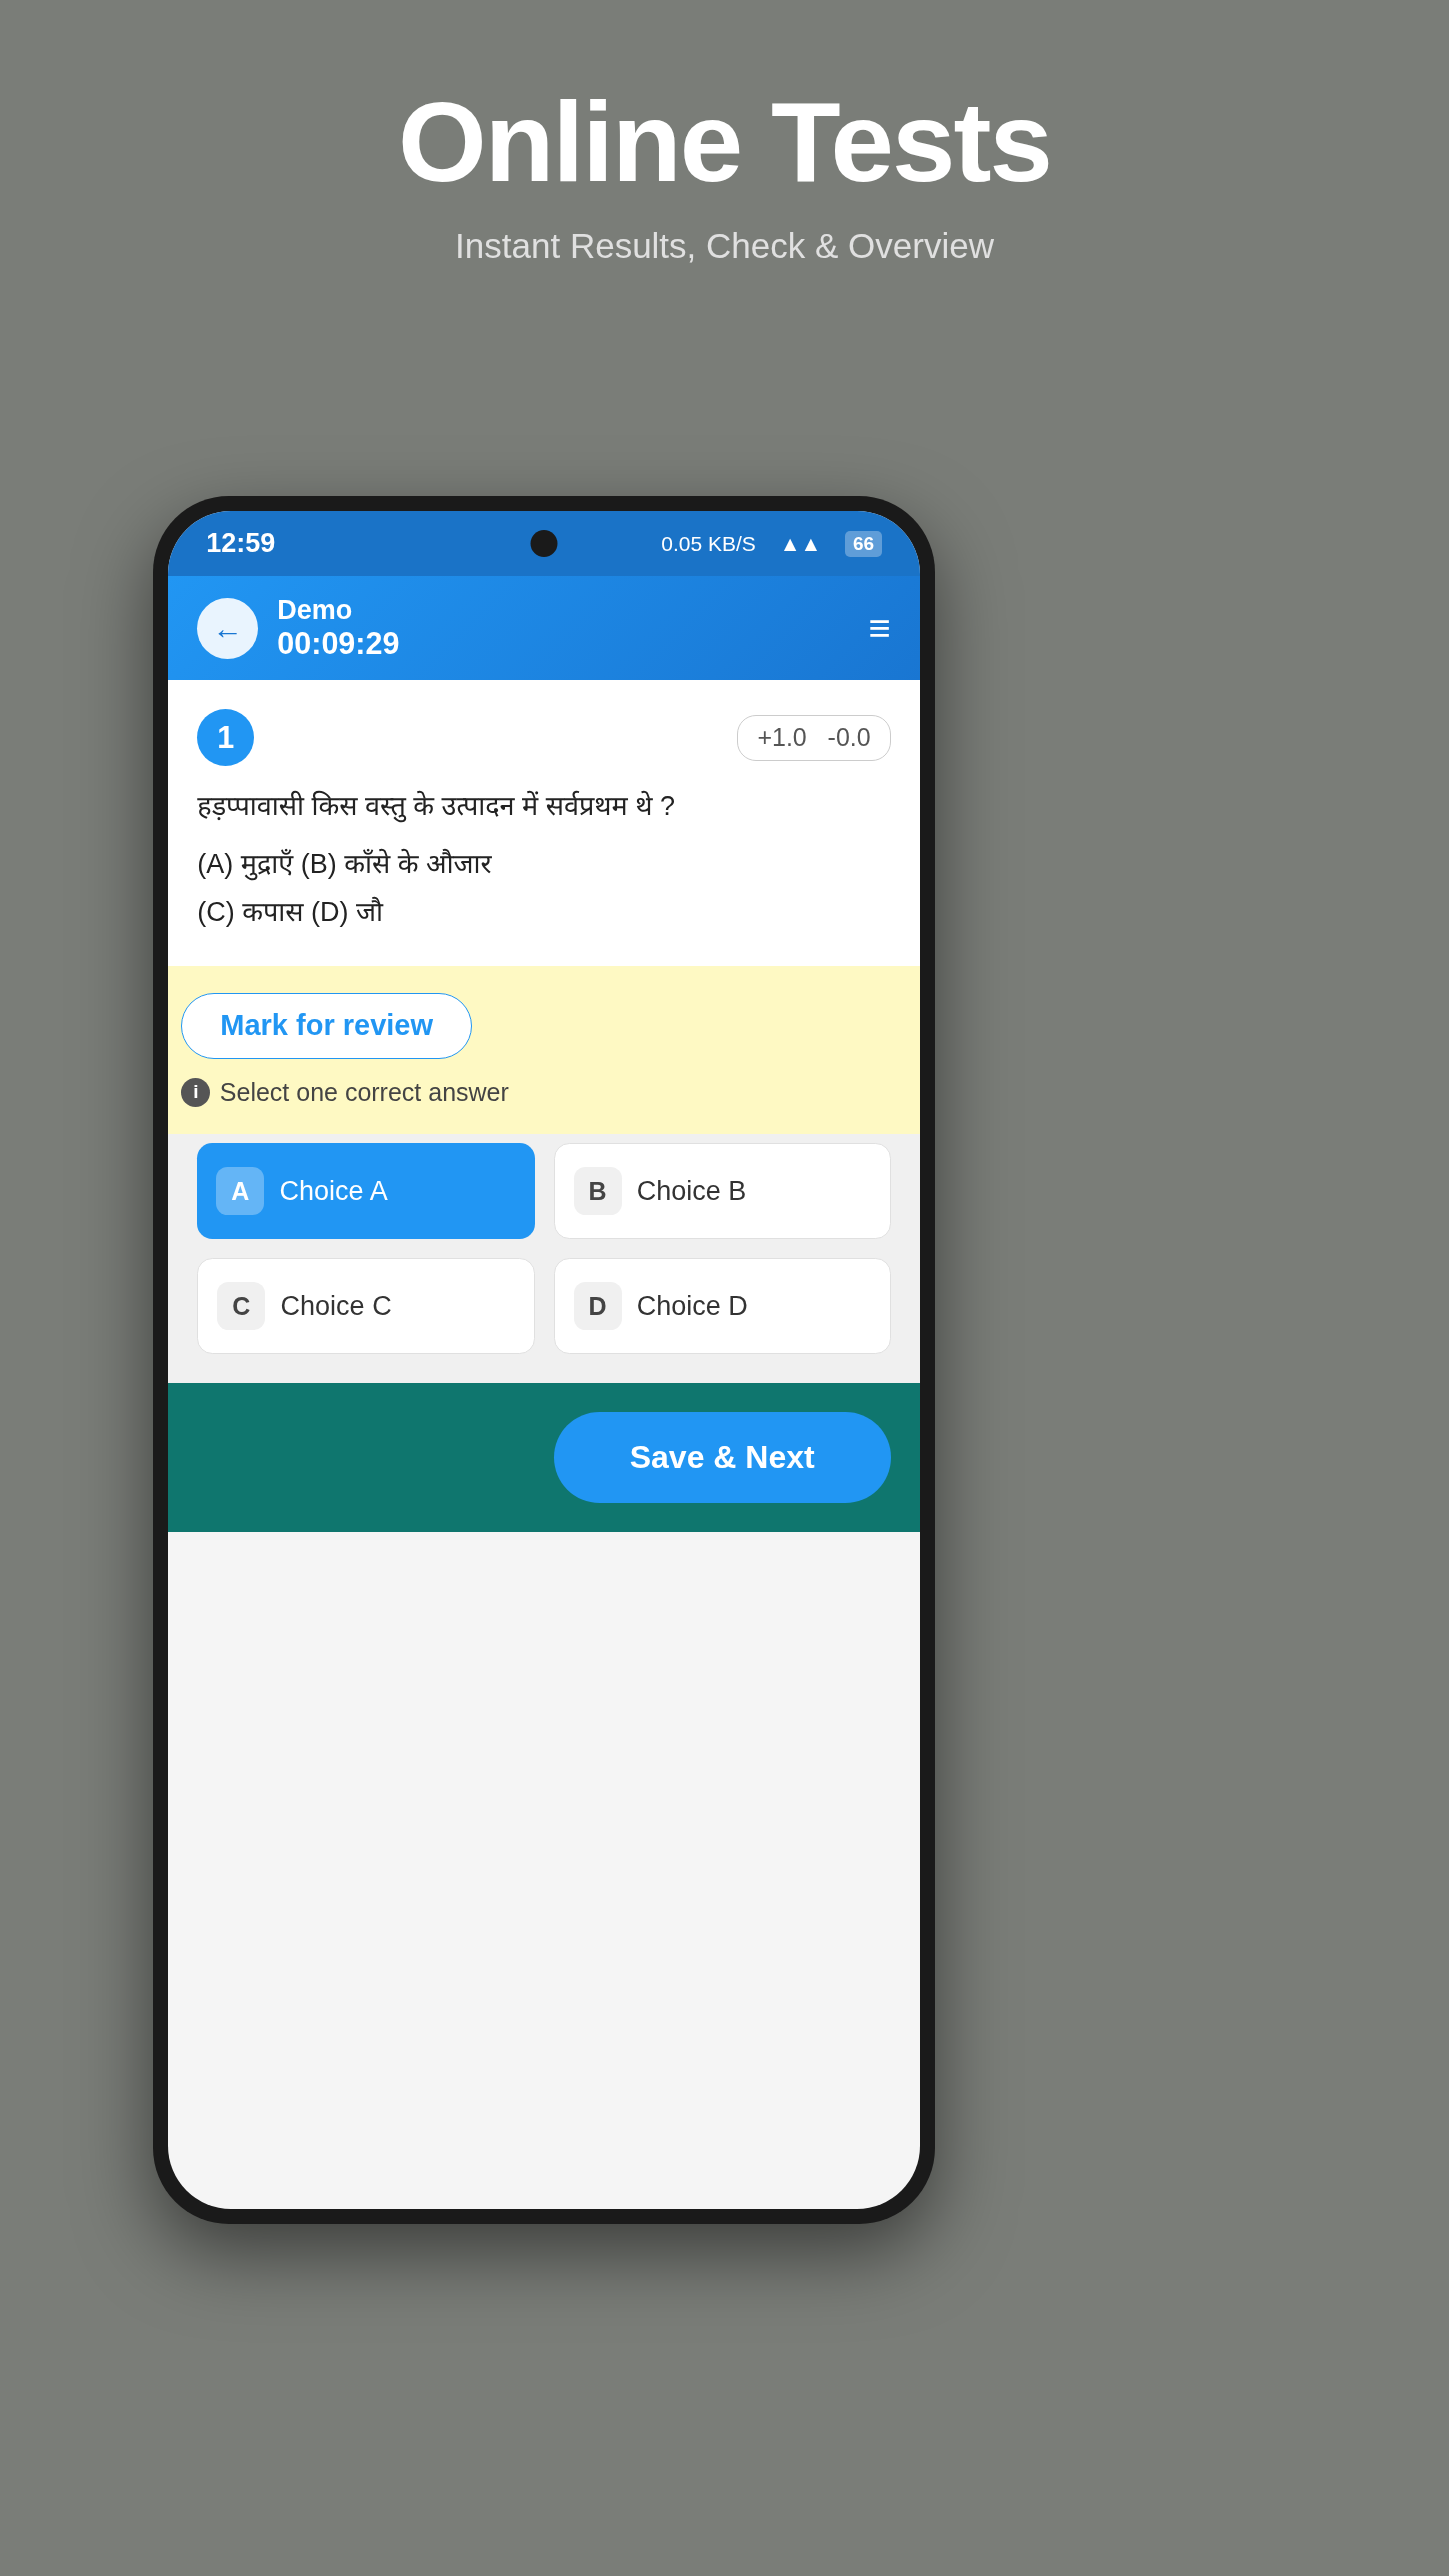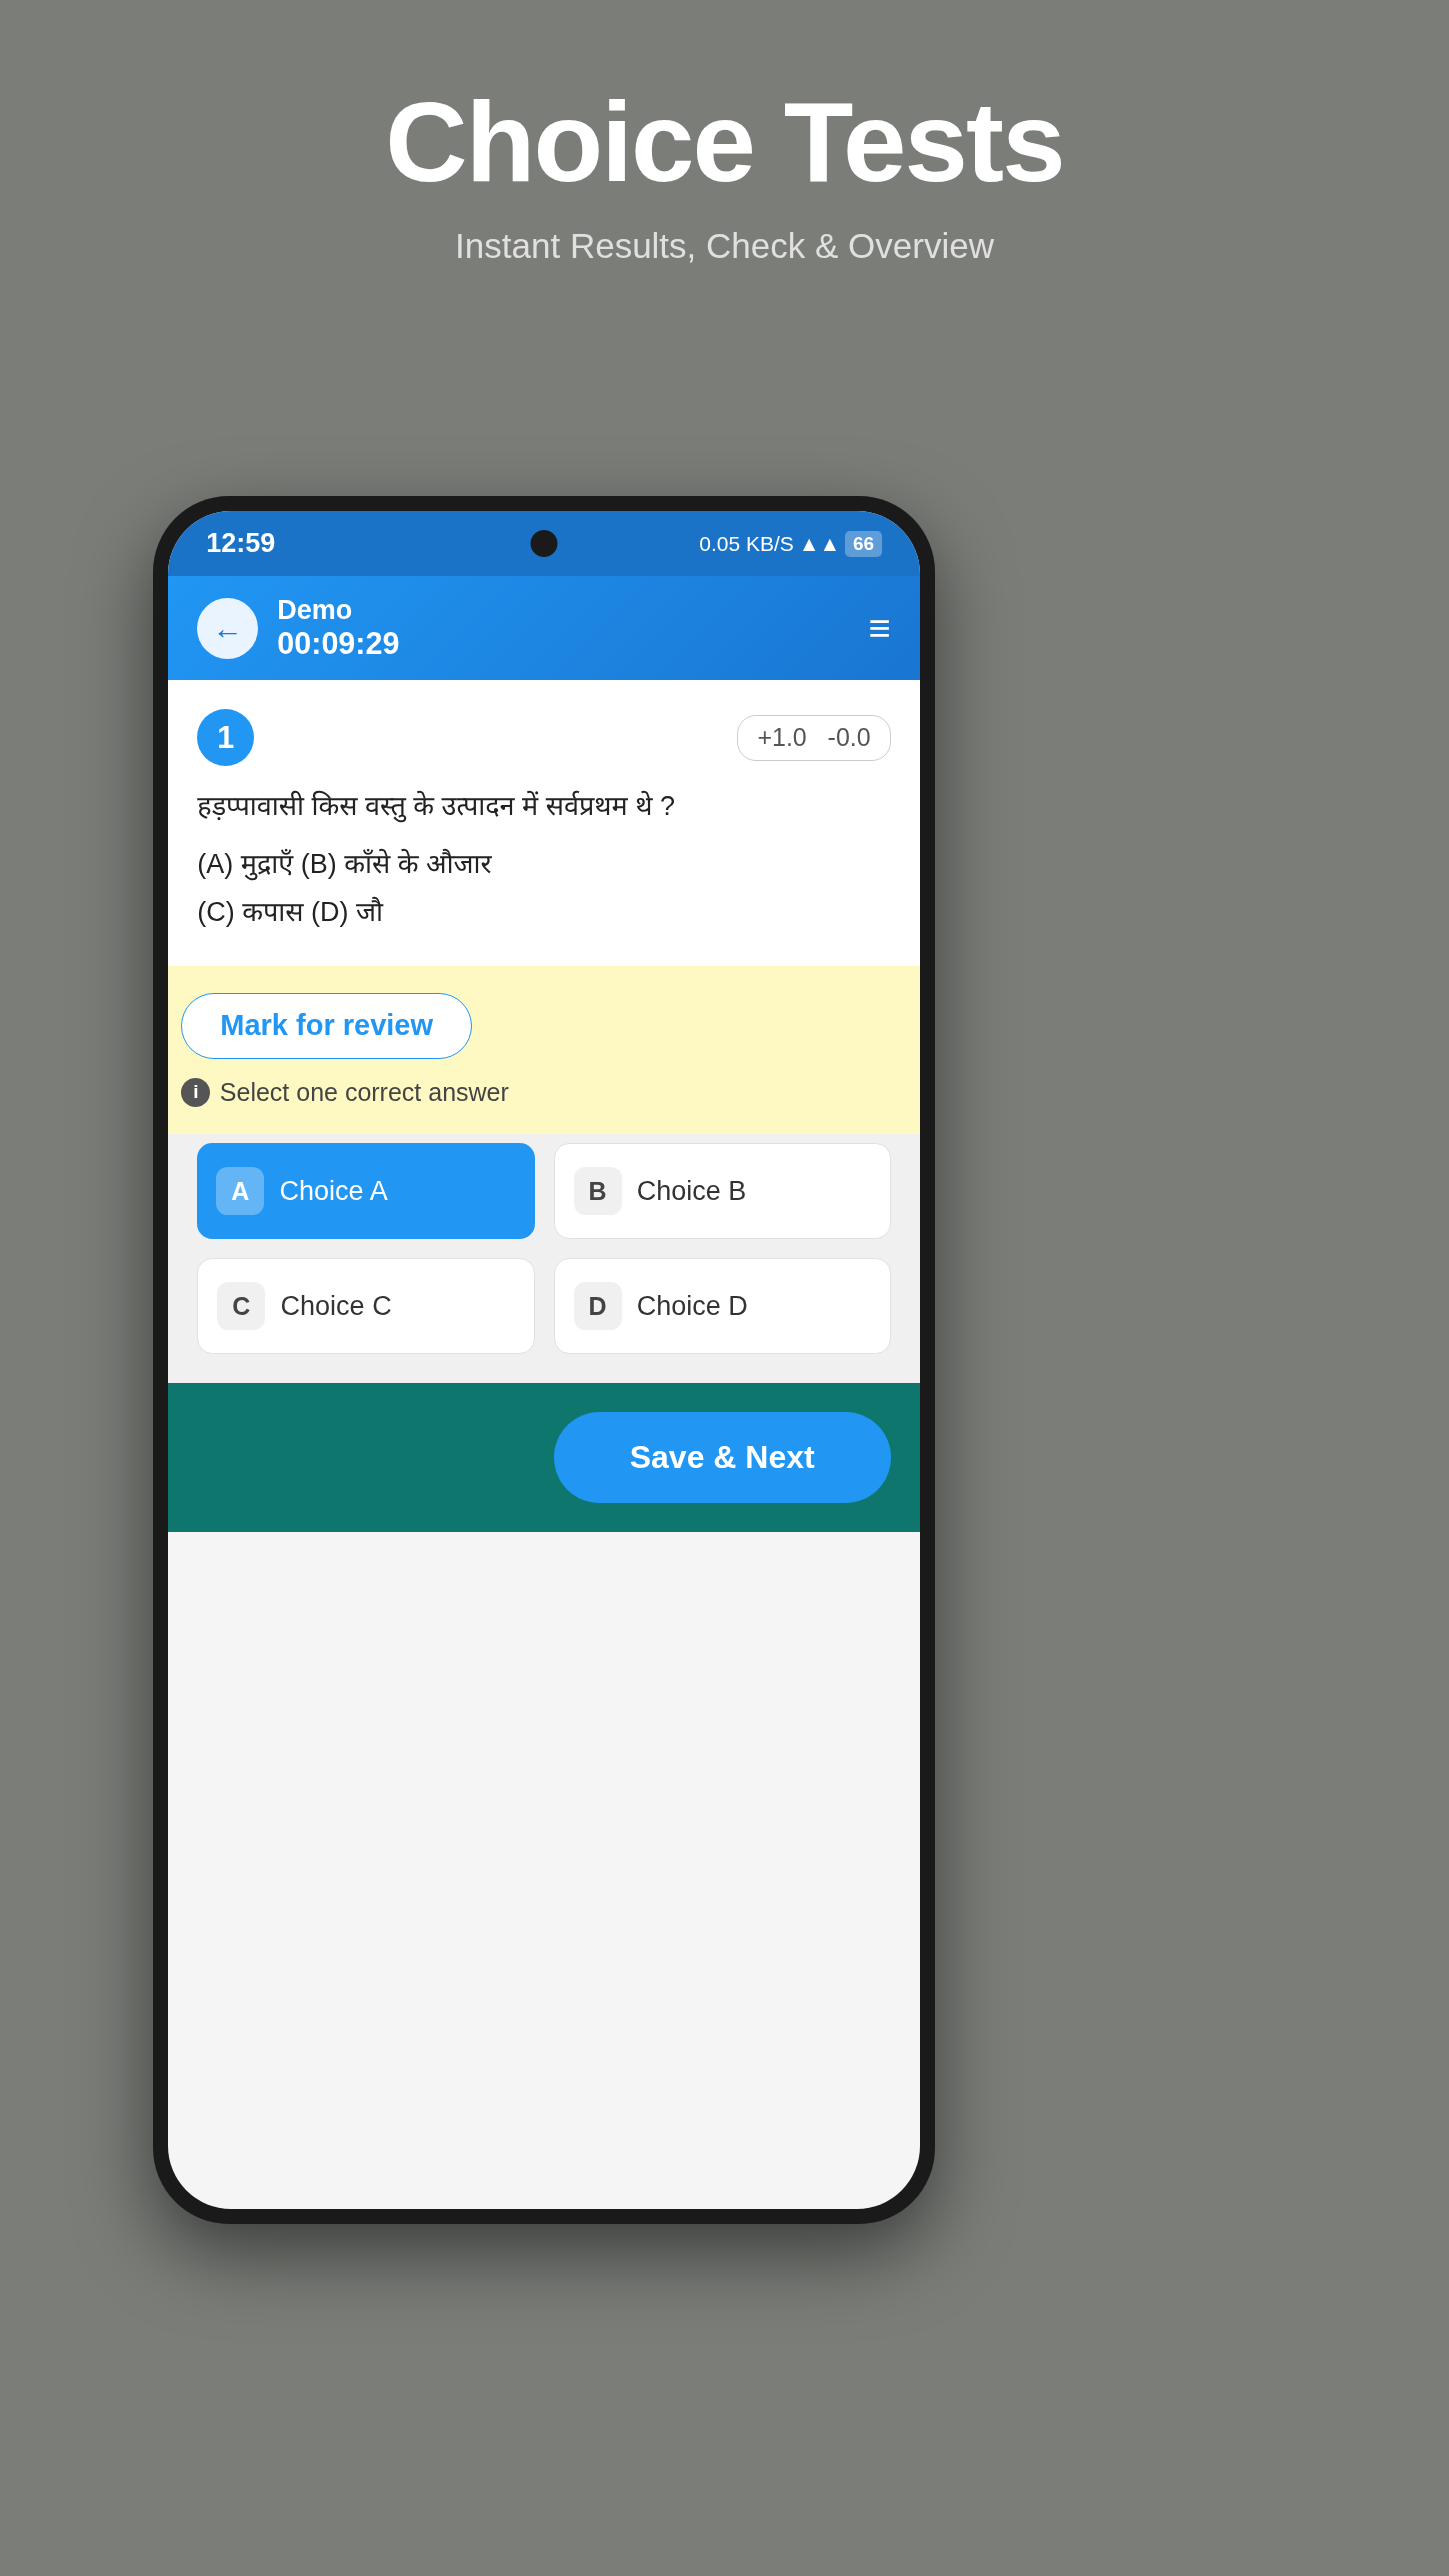--- a/index.html
+++ b/index.html
@@ -77,21 +77,21 @@
 
     .status-time {
       color: #ffffff;
       font-size: 27px;
       font-weight: 600;
     }
 
     .status-icons {
       display: flex;
       align-items: center;
-      gap: 5px;
+      gap: 24px;
       color: #ffffff;
       font-size: 21px;
     }
 
     .status-badge {
       background: rgba(255,255,255,0.3);
       border-radius: 5px;
       padding: 1.9px 7.6px;
       font-size: 19px;
       font-weight: 700;
@@ -332,21 +332,21 @@
     }
 
     
   </style>
 </head>
 <body>
 
 <div class="bg-overlay"></div>
 
 <div class="page-title-section">
-  <div class="page-title">Choice Tests</div>
+  <div class="page-title">Online Tests</div>
   <div class="page-subtitle">Instant Results, Check &amp; Overview</div>
 </div>
 
 <div class="phone-frame">
   <div class="phone-screen">
 
     <div class="camera-notch"></div>
 
     <div class="status-bar">
       <span class="status-time">12:59</span>

